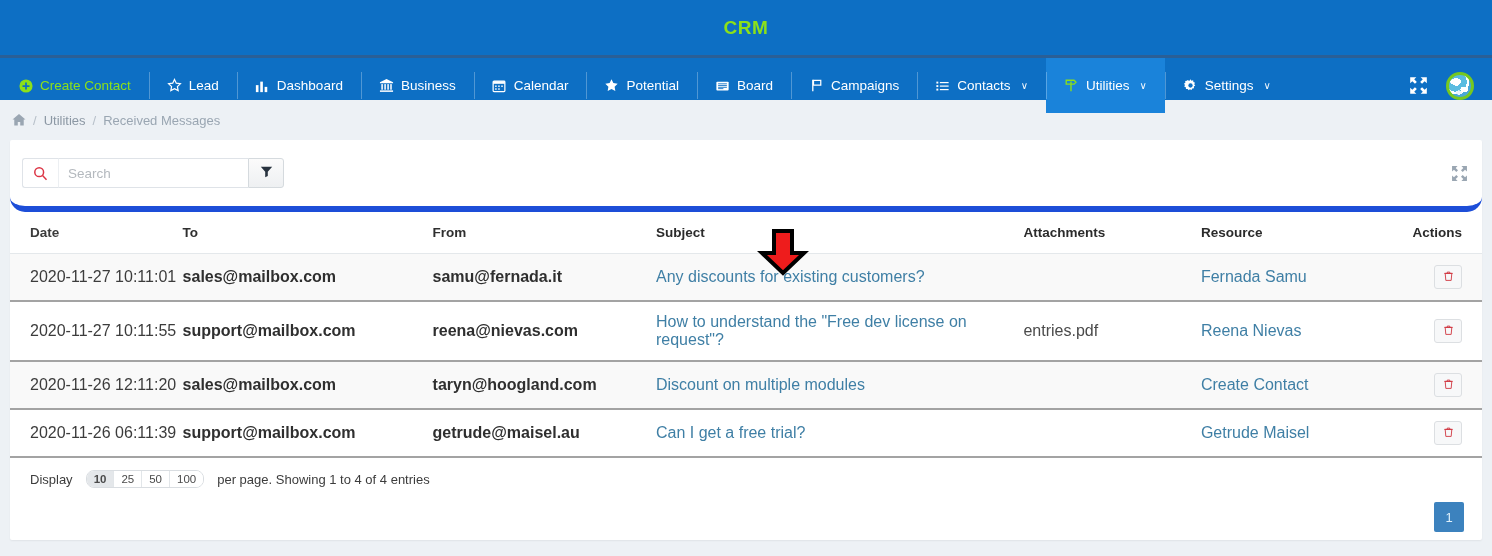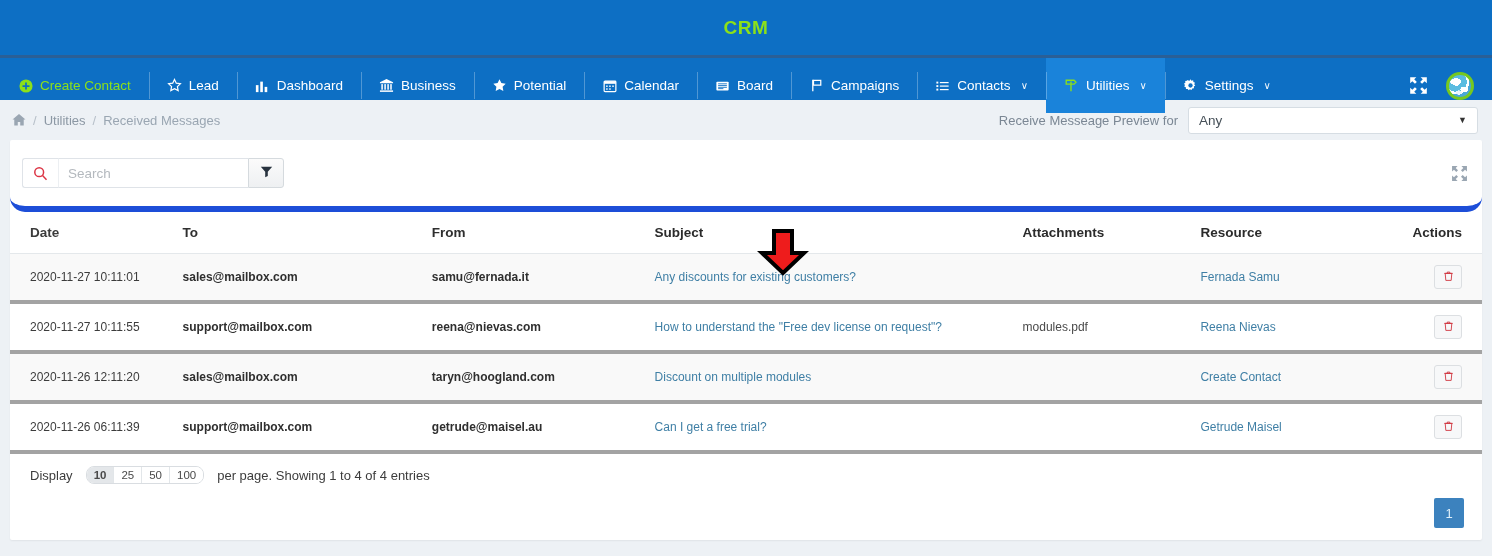--- a/index.html
+++ b/index.html
@@ -214,23 +214,23 @@
   table { width: 100%; border-collapse: collapse; }
   thead th {
     text-align: left;
     font-size: 13.5px;
     font-weight: bold;
     color: #2b2b2b;
     padding: 13px 0 13px 0;
     border-bottom: 1px solid #e4e8eb;
   }
   tbody td {
-    font-size: 12px;
+    font-size: 16px;
     padding: 11px 0;
-    border-bottom: 4px solid #a3a3a3;
+    border-bottom: 2px solid #a3a3a3;
     vertical-align: middle;
   }
   tbody tr:nth-child(odd) { background: #f9f9f9; }
   .c-date  { width: 175px; padding-left: 20px !important; color: #3c3c3c; }
   .c-to    { width: 252px; font-weight: bold; color: #2f2f2f; }
   .c-from  { width: 225px; font-weight: bold; color: #2f2f2f; }
   .c-subj  { width: 375px; }
   .c-att   { width: 180px; }
   .c-res   { width: 190px; }
   .c-act   { width: 95px; text-align: right; padding-right: 20px !important; }
@@ -357,40 +357,40 @@
                 <rect x="8.9" y="6.5" width="1.6" height="6"></rect>
                 <rect x="12" y="6.5" width="1.6" height="6"></rect>
                 <rect x="1" y="13.2" width="14" height="1.6"></rect>
               </svg>
           </span>
           <span>Business</span>
         </div>
 
         <div class="nav-item">
           <span class="nav-ico">
-            <svg width="15" height="15" viewBox="0 0 16 16">
-                <path d="M8 1.2l2 4.2 4.6.6-3.3 3.2.8 4.6L8 11.6 3.9 13.8l.8-4.6L1.4 6l4.6-.6z" fill="#fff"></path>
-              </svg>
-          </span>
-          <span>Potential</span>
-        </div>
-
-        <div class="nav-item">
-          <span class="nav-ico">
             <svg width="14" height="14" viewBox="0 0 16 16">
                 <rect x="1.3" y="2.5" width="13.4" height="12" rx="1" fill="none" stroke="#fff" stroke-width="1.4"></rect>
                 <rect x="1.3" y="2.5" width="13.4" height="3" fill="#fff"></rect>
                 <rect x="3.6" y="7.4" width="1.7" height="1.7" fill="#fff"></rect>
                 <rect x="7.1" y="7.4" width="1.7" height="1.7" fill="#fff"></rect>
                 <rect x="10.6" y="7.4" width="1.7" height="1.7" fill="#fff"></rect>
                 <rect x="3.6" y="10.6" width="1.7" height="1.7" fill="#fff"></rect>
                 <rect x="7.1" y="10.6" width="1.7" height="1.7" fill="#fff"></rect>
               </svg>
           </span>
           <span>Calendar</span>
+        </div>
+
+        <div class="nav-item">
+          <span class="nav-ico">
+            <svg width="15" height="15" viewBox="0 0 16 16">
+                <path d="M8 1.2l2 4.2 4.6.6-3.3 3.2.8 4.6L8 11.6 3.9 13.8l.8-4.6L1.4 6l4.6-.6z" fill="#fff"></path>
+              </svg>
+          </span>
+          <span>Potential</span>
         </div>
 
         <div class="nav-item">
           <span class="nav-ico">
             <svg width="15" height="14" viewBox="0 0 16 16">
                 <rect x="1" y="3" width="14" height="10" rx="1" fill="#fff"></rect>
                 <g stroke="#0d6fc4" stroke-width="1">
                   <line x1="3" y1="5.5" x2="13" y2="5.5"></line>
                   <line x1="3" y1="7.5" x2="13" y2="7.5"></line>
                   <line x1="3" y1="9.5" x2="13" y2="9.5"></line>
@@ -470,27 +470,20 @@
         <svg width="14" height="14" viewBox="0 0 16 16" fill="#9aa6b2">
             <path d="M8 1.2L.6 7.4h2v7h4v-4h2.8v4h4v-7h2z"></path>
           </svg>
       </span>
       <span class="sep">/</span>
       <a class="crumb-link">Utilities</a>
       <span class="sep">/</span>
       <span>Received Messages</span>
     </div>
 
-    <div class="crumb-right">
-      <span class="preview-label">Receive Messeage Preview for</span>
-      <div class="select-box">
-        <span>Any</span>
-        <span class="sel-caret">▼</span>
-      </div>
-    </div>
   </div>
 
   <div class="card">
 
     <div class="card-toolbar">
       <div class="search-group">
         <div class="search-ico-box">
           <svg width="15" height="15" viewBox="0 0 16 16" fill="none" stroke="#dc3545" stroke-width="1.6">
               <circle cx="6.6" cy="6.6" r="4.7"></circle>
               <line x1="10.2" y1="10.2" x2="14.4" y2="14.6"></line>
@@ -556,21 +549,21 @@
         </tr>
 
         <tr>
           <td class="c-date">2020-11-27 10:11:55</td>
           <td class="c-to">support@mailbox.com</td>
           <td class="c-from">reena@nievas.com</td>
           <td class="c-subj">
             <a class="link">How to understand the "Free dev license on request"?</a>
           </td>
           <td class="c-att">
-            <a class="att-link">modules.pdf</a>
+            <a class="att-link">entries.pdf</a>
           </td>
           <td class="c-res">
             <a class="link">Reena Nievas</a>
           </td>
           <td class="c-act">
             <span class="del-btn">
               <span>
                 <svg width="11" height="12" viewBox="0 0 16 16" fill="none" stroke="#d0353f" stroke-width="1.3">
                     <path d="M3.2 4.2h9.6l-.9 10.2H4.1z"></path>
                     <path d="M1.8 4.2h12.4"></path>

